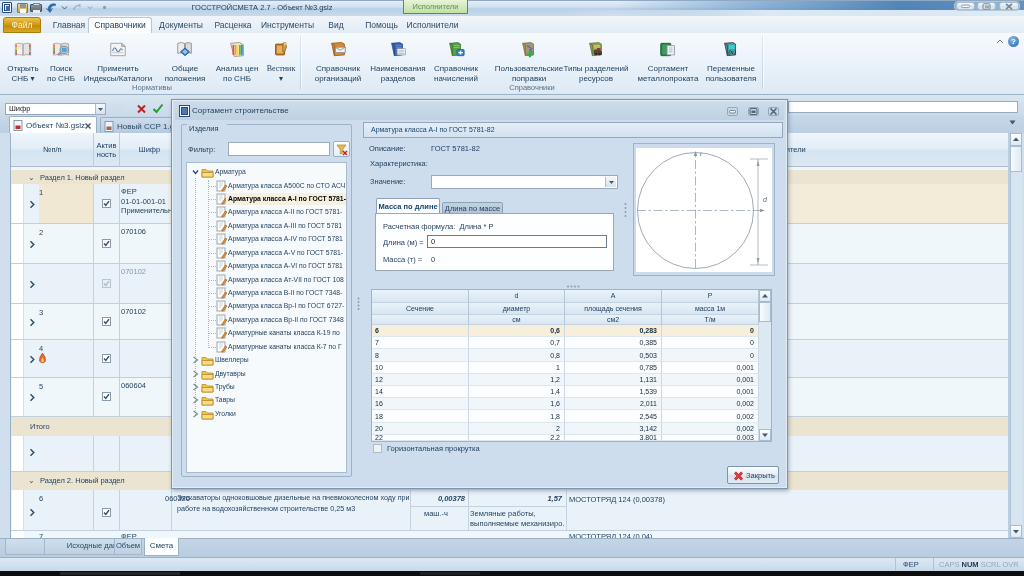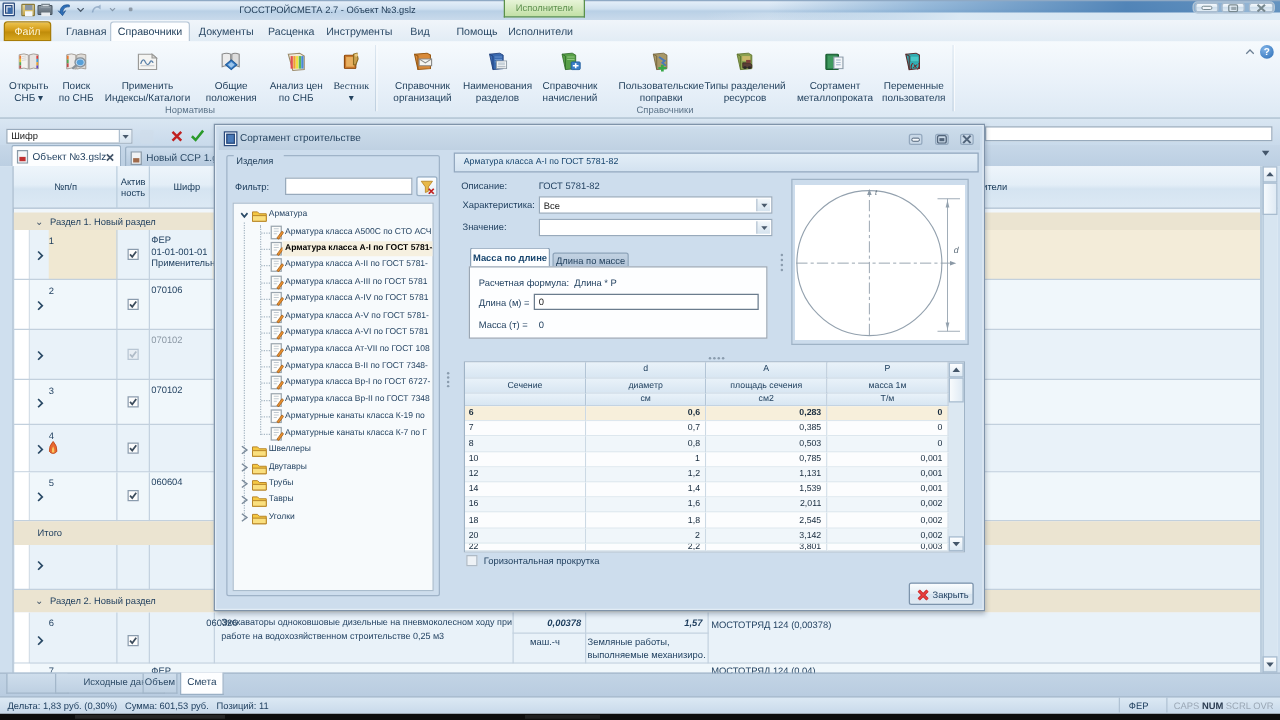--- a/index.html
+++ b/index.html
@@ -446,21 +446,20 @@
       <svg width="10" height="11">
         <path d="M2 4 L5 7.5 L8 4" fill="#44566a"></path>
       </svg>
     </div>
 <div class="a" style="left:0px;top:538px;width:1024px;height:19px;background:linear-gradient(#c2d4e5,#b9cce0);border-top:1px solid #9ab0c5;"></div>
 <div class="a" style="left:5px;top:539px;width:37px;height:16px;background:linear-gradient(#cfdeec,#bed0e2);border:1px solid #a3b7ca;border-top:none;text-align:center;font-size:7.6px;color:#2c4a66;line-height:14px;white-space:nowrap;padding-left:48px;">Чертеж</div>
 <div class="a" style="left:44px;top:539px;width:88px;height:16px;background:linear-gradient(#cfdeec,#bed0e2);border:1px solid #a3b7ca;border-top:none;text-align:right;font-size:7.6px;color:#2c4a66;line-height:14px;white-space:nowrap;">Исходные данные</div>
 <div class="a" style="left:114px;top:539px;width:28px;height:16px;background:linear-gradient(#cfdeec,#bed0e2);border:1px solid #a3b7ca;border-top:none;text-align:center;font-size:7.6px;color:#2c4a66;line-height:14px;white-space:nowrap;">Объем</div>
 <div class="a" style="left:144px;top:538px;width:35px;height:18px;background:#fdfeff;border:1px solid #9ab0c5;border-top:none;text-align:center;font-size:8px;color:#1c3c5c;line-height:16px;white-space:nowrap;">Смета</div>
 <div class="a" style="left:0px;top:557px;width:1024px;height:14px;background:linear-gradient(#dce9f4,#c8d9ea);border-top:1px solid #9ab0c5;"></div>
-<div class="a" style="left:6px;top:560px;width:400px;height:10px;font-size:7.5px;color:#1c3c5c;">Дельта: 1,83 руб. (0,30%) &nbsp; Сумма: 601,53 руб. &nbsp; Позиций: 11</div>
 <div class="a" style="left:895px;top:558px;width:1px;height:12px;background:#b0c2d4;"></div>
 <div class="a" style="left:903px;top:560px;width:30px;height:10px;font-size:7.5px;color:#1c3c5c;">ФЕР</div>
 <div class="a" style="left:933px;top:558px;width:1px;height:12px;background:#b0c2d4;"></div>
 <div class="a" style="left:939px;top:560px;width:90px;height:10px;font-size:7.5px;color:#9aa7b5;">CAPS <b style="color:#2a3b50;">NUM</b> SCRL OVR</div>
 <div class="a" style="left:0px;top:571px;width:1024px;height:5px;background:#0d0d0d;"></div>
 <div class="a" style="left:60px;top:572px;width:120px;height:3px;background:#262626;"></div>
 <div class="a" style="left:420px;top:572px;width:60px;height:3px;background:#202020;"></div>
 <div class="a" style="left:171px;top:99px;width:617px;height:390px;background:#cddded;border:1px solid #7f93a9;box-shadow:1px 2px 4px rgba(40,60,90,.35);"></div>
 <div class="a" style="left:172px;top:100px;width:615px;height:388px;border:1px solid #e2ecf5;"></div>
 <div class="a" style="left:175px;top:103px;width:609px;height:17px;background:linear-gradient(#cbdbea,#bfd1e2);"></div>
@@ -692,28 +691,20 @@
         <circle cx="1.5" cy="1.5" r="1" fill="#8a9cae"></circle>
         <circle cx="1.5" cy="5" r="1" fill="#8a9cae"></circle>
         <circle cx="1.5" cy="8.5" r="1" fill="#8a9cae"></circle>
         <circle cx="1.5" cy="12" r="1" fill="#8a9cae"></circle>
       </svg>
     </div>
 <div class="a" style="left:363px;top:122px;width:420px;height:16px;background:linear-gradient(#e3eef7,#d3e2f0);border:1px solid #93a8bf;color:#17456e;line-height:13px;padding-left:7px;font-size:7px;">Арматура класса А-I по ГОСТ 5781-82</div>
 <div class="a" style="left:369px;top:144px;width:60px;height:10px;color:#1c3c5c;font-size:7.5px;">Описание:</div>
 <div class="a" style="left:431px;top:144px;width:100px;height:10px;color:#1c3c5c;font-size:7.5px;">ГОСТ 5781-82</div>
 <div class="a" style="left:370px;top:159px;width:80px;height:10px;color:#1c3c5c;font-size:7.5px;">Характеристика:</div>
-<div class="a" style="left:431px;top:157px;width:187px;height:14px;background:#fff;border:1px solid #98aabc;">
-      <span style="position:absolute;left:3px;top:2px;color:#222;font-size:7.5px;">Все</span>
-      <div style="position:absolute;right:1px;top:1px;width:11px;height:10px;background:linear-gradient(#f4f8fb,#d4e2ee);border-left:1px solid #aebfcf;">
-        <svg width="11" height="10">
-          <path d="M3 4 L5.5 7 L8 4" fill="#4a5a6c"></path>
-        </svg>
-      </div>
-    </div>
 <div class="a" style="left:370px;top:177px;width:60px;height:10px;color:#1c3c5c;font-size:7.5px;">Значение:</div>
 <div class="a" style="left:431px;top:175px;width:187px;height:14px;background:#fff;border:1px solid #98aabc;">
       <div style="position:absolute;right:1px;top:1px;width:11px;height:10px;background:linear-gradient(#f4f8fb,#d4e2ee);border-left:1px solid #aebfcf;">
         <svg width="11" height="10">
           <path d="M3 4 L5.5 7 L8 4" fill="#4a5a6c"></path>
         </svg>
       </div>
     </div>
 <div class="a" style="left:442px;top:202px;width:61px;height:12px;background:linear-gradient(#c2d2e2,#b2c4d8);border:1px solid #8ca2b8;border-radius:2px 2px 0 0;text-align:center;color:#25435f;font-size:7.5px;line-height:12px;white-space:nowrap;">Длина по массе</div>
 <div class="a" style="left:376px;top:198px;width:64px;height:16px;background:#fdfeff;border:1px solid #8ca2b8;border-bottom:none;border-radius:2px 2px 0 0;text-align:center;color:#17456e;font-weight:bold;font-size:7.5px;line-height:15px;white-space:nowrap;">Масса по длине</div>

